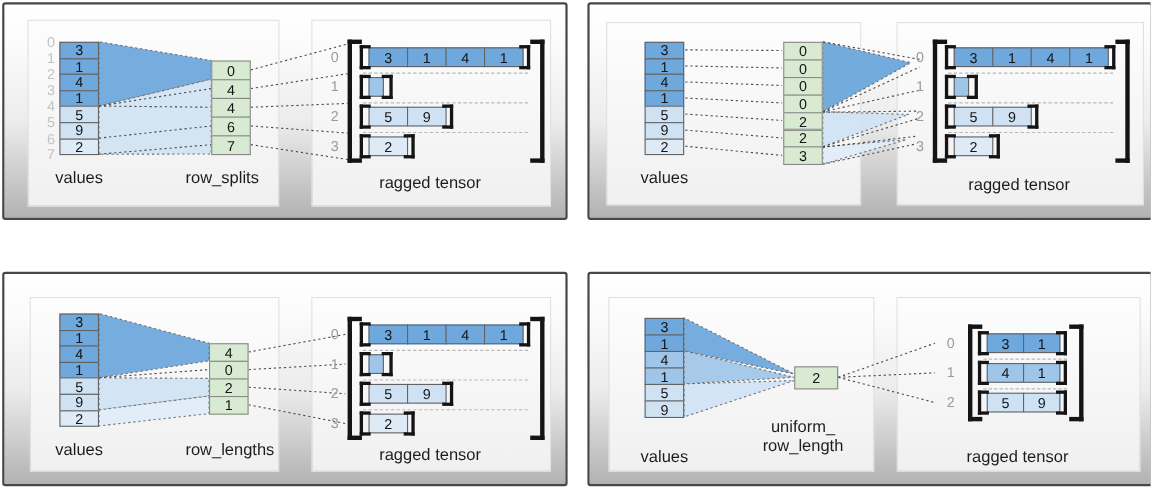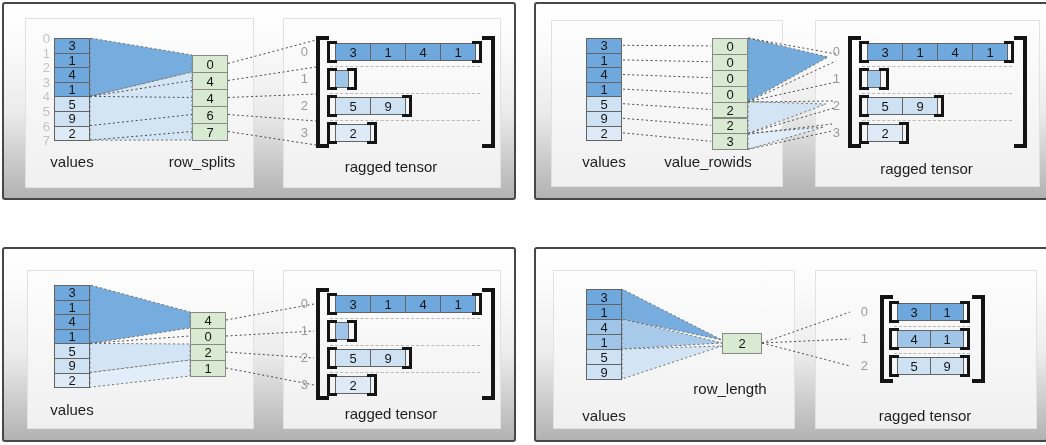--- a/index.html
+++ b/index.html
@@ -109,21 +109,20 @@
     <polygon points="212,129.4 212,145.3 288,123" fill="#deebf7" fill-opacity="0.92"></polygon>
     <line x1="212" y1="34" x2="300" y2="50"></line>
       <line x1="212" y1="97.6" x2="300" y2="57"></line>
     <line x1="212" y1="97.6" x2="300" y2="78"></line>
     <line x1="212" y1="98" x2="298" y2="97"></line>
       <line x1="212" y1="129.4" x2="298" y2="104"></line>
     <line x1="212" y1="130" x2="296" y2="120"></line>
       <line x1="212" y1="145.3" x2="296" y2="127"></line>
   </svg>
   <div class="lbl" style="left:18px;top:149px;width:100px;">values</div>
-  <div class="lbl b" style="left:112px;top:149px;width:120px;">value_rowids</div>
   <div class="lbl" style="left:287px;top:156px;width:207px;">ragged tensor</div>
 <div class="cell" style="left: 50px; top: 34px; width: 36px; height: 15.6px; background: rgb(111, 168, 220);">3</div>
     <div class="cell" style="left: 50px; top: 48.6px; width: 36px; height: 15.6px; background: rgb(111, 168, 220);">1</div>
     <div class="cell" style="left: 50px; top: 63.2px; width: 36px; height: 15.6px; background: rgb(111, 168, 220);">4</div>
     <div class="cell" style="left: 50px; top: 77.8px; width: 36px; height: 15.6px; background: rgb(111, 168, 220);">1</div>
     <div class="cell" style="left: 50px; top: 92.4px; width: 36px; height: 15.6px; background: rgb(207, 226, 243);">5</div>
     <div class="cell" style="left: 50px; top: 107px; width: 36px; height: 15.6px; background: rgb(207, 226, 243);">9</div>
     <div class="cell" style="left: 50px; top: 121.6px; width: 36px; height: 15.6px; background: rgb(222, 235, 247);">2</div>
     <div class="cell gcell" style="left: 176px; top: 34px; width: 36px; height: 16.9px; background: rgb(217, 234, 211);">0</div>
     <div class="cell gcell" style="left: 176px; top: 49.9px; width: 36px; height: 16.9px; background: rgb(217, 234, 211);">0</div>
@@ -166,20 +165,21 @@
     <polygon points="86,36 86,94.4 186,79 186,63" fill="#6fa8dc" fill-opacity="0.95"></polygon>
     <polygon points="86,94.4 86,123.6 186,111 186,95" fill="#cfe2f3" fill-opacity="0.92"></polygon>
     <polygon points="86,123.6 86,138.2 186,127 186,111" fill="#deebf7" fill-opacity="0.92"></polygon>
     <line x1="86" y1="94.4" x2="186" y2="87"></line>
     <line x1="222" y1="71" x2="310" y2="55"></line>
       <line x1="222" y1="87" x2="310" y2="82"></line>
     <line x1="222" y1="103" x2="310" y2="109"></line>
       <line x1="222" y1="119" x2="310" y2="136"></line>
   </svg>
   <div class="lbl" style="left:18px;top:152px;width:100px;">values</div>
+  <div class="lbl b" style="left:140px;top:152px;width:130px;">row_lengths</div>
   <div class="lbl" style="left:287px;top:156px;width:200px;">ragged tensor</div>
 <div class="cell" style="left: 50px; top: 36px; width: 36px; height: 15.6px; background: rgb(111, 168, 220);">3</div>
     <div class="cell" style="left: 50px; top: 50.6px; width: 36px; height: 15.6px; background: rgb(111, 168, 220);">1</div>
     <div class="cell" style="left: 50px; top: 65.2px; width: 36px; height: 15.6px; background: rgb(111, 168, 220);">4</div>
     <div class="cell" style="left: 50px; top: 79.8px; width: 36px; height: 15.6px; background: rgb(111, 168, 220);">1</div>
     <div class="cell" style="left: 50px; top: 94.4px; width: 36px; height: 15.6px; background: rgb(207, 226, 243);">5</div>
     <div class="cell" style="left: 50px; top: 109px; width: 36px; height: 15.6px; background: rgb(207, 226, 243);">9</div>
     <div class="cell" style="left: 50px; top: 123.6px; width: 36px; height: 15.6px; background: rgb(222, 235, 247);">2</div>
     <div class="cell gcell" style="left: 186px; top: 63px; width: 36px; height: 17px; background: rgb(217, 234, 211);">4</div>
     <div class="cell gcell" style="left: 186px; top: 79px; width: 36px; height: 17px; background: rgb(217, 234, 211);">0</div>
@@ -218,20 +218,21 @@
   <svg class="overlay" width="510" height="191" viewBox="0 0 510 191">
     <polygon points="86,40 86,70 186,91" fill="#6fa8dc" fill-opacity="0.95"></polygon>
     <polygon points="86,70 86,100 186,94" fill="#9fc5e8" fill-opacity="0.92"></polygon>
     <polygon points="86,100 86,130 186,97" fill="#cfe2f3" fill-opacity="0.92"></polygon>
     <line x1="226" y1="94" x2="314" y2="63"></line>
       <line x1="226" y1="94" x2="314" y2="90"></line>
     <line x1="226" y1="94" x2="314" y2="117"></line>
   </svg>
   <div class="lbl" style="left:18px;top:158px;width:100px;">values</div>
   <div class="lbl b" style="left:129px;top:131px;width:130px;">
+    <span style="display:block">uniform_</span>
     <span style="display:block">row_length</span>
   </div>
   <div class="lbl" style="left:287px;top:158px;width:204px;">ragged tensor</div>
 <div class="cell" style="left: 50px; top: 40px; width: 36px; height: 16px; background: rgb(111, 168, 220);">3</div>
     <div class="cell" style="left: 50px; top: 55px; width: 36px; height: 16px; background: rgb(111, 168, 220);">1</div>
     <div class="cell" style="left: 50px; top: 70px; width: 36px; height: 16px; background: rgb(159, 197, 232);">4</div>
     <div class="cell" style="left: 50px; top: 85px; width: 36px; height: 16px; background: rgb(159, 197, 232);">1</div>
     <div class="cell" style="left: 50px; top: 100px; width: 36px; height: 16px; background: rgb(207, 226, 243);">5</div>
     <div class="cell" style="left: 50px; top: 115px; width: 36px; height: 16px; background: rgb(207, 226, 243);">9</div>
     <div class="cell gcell" style="left: 186px; top: 84px; width: 40px; height: 21px; background: rgb(217, 234, 211);">2</div>

